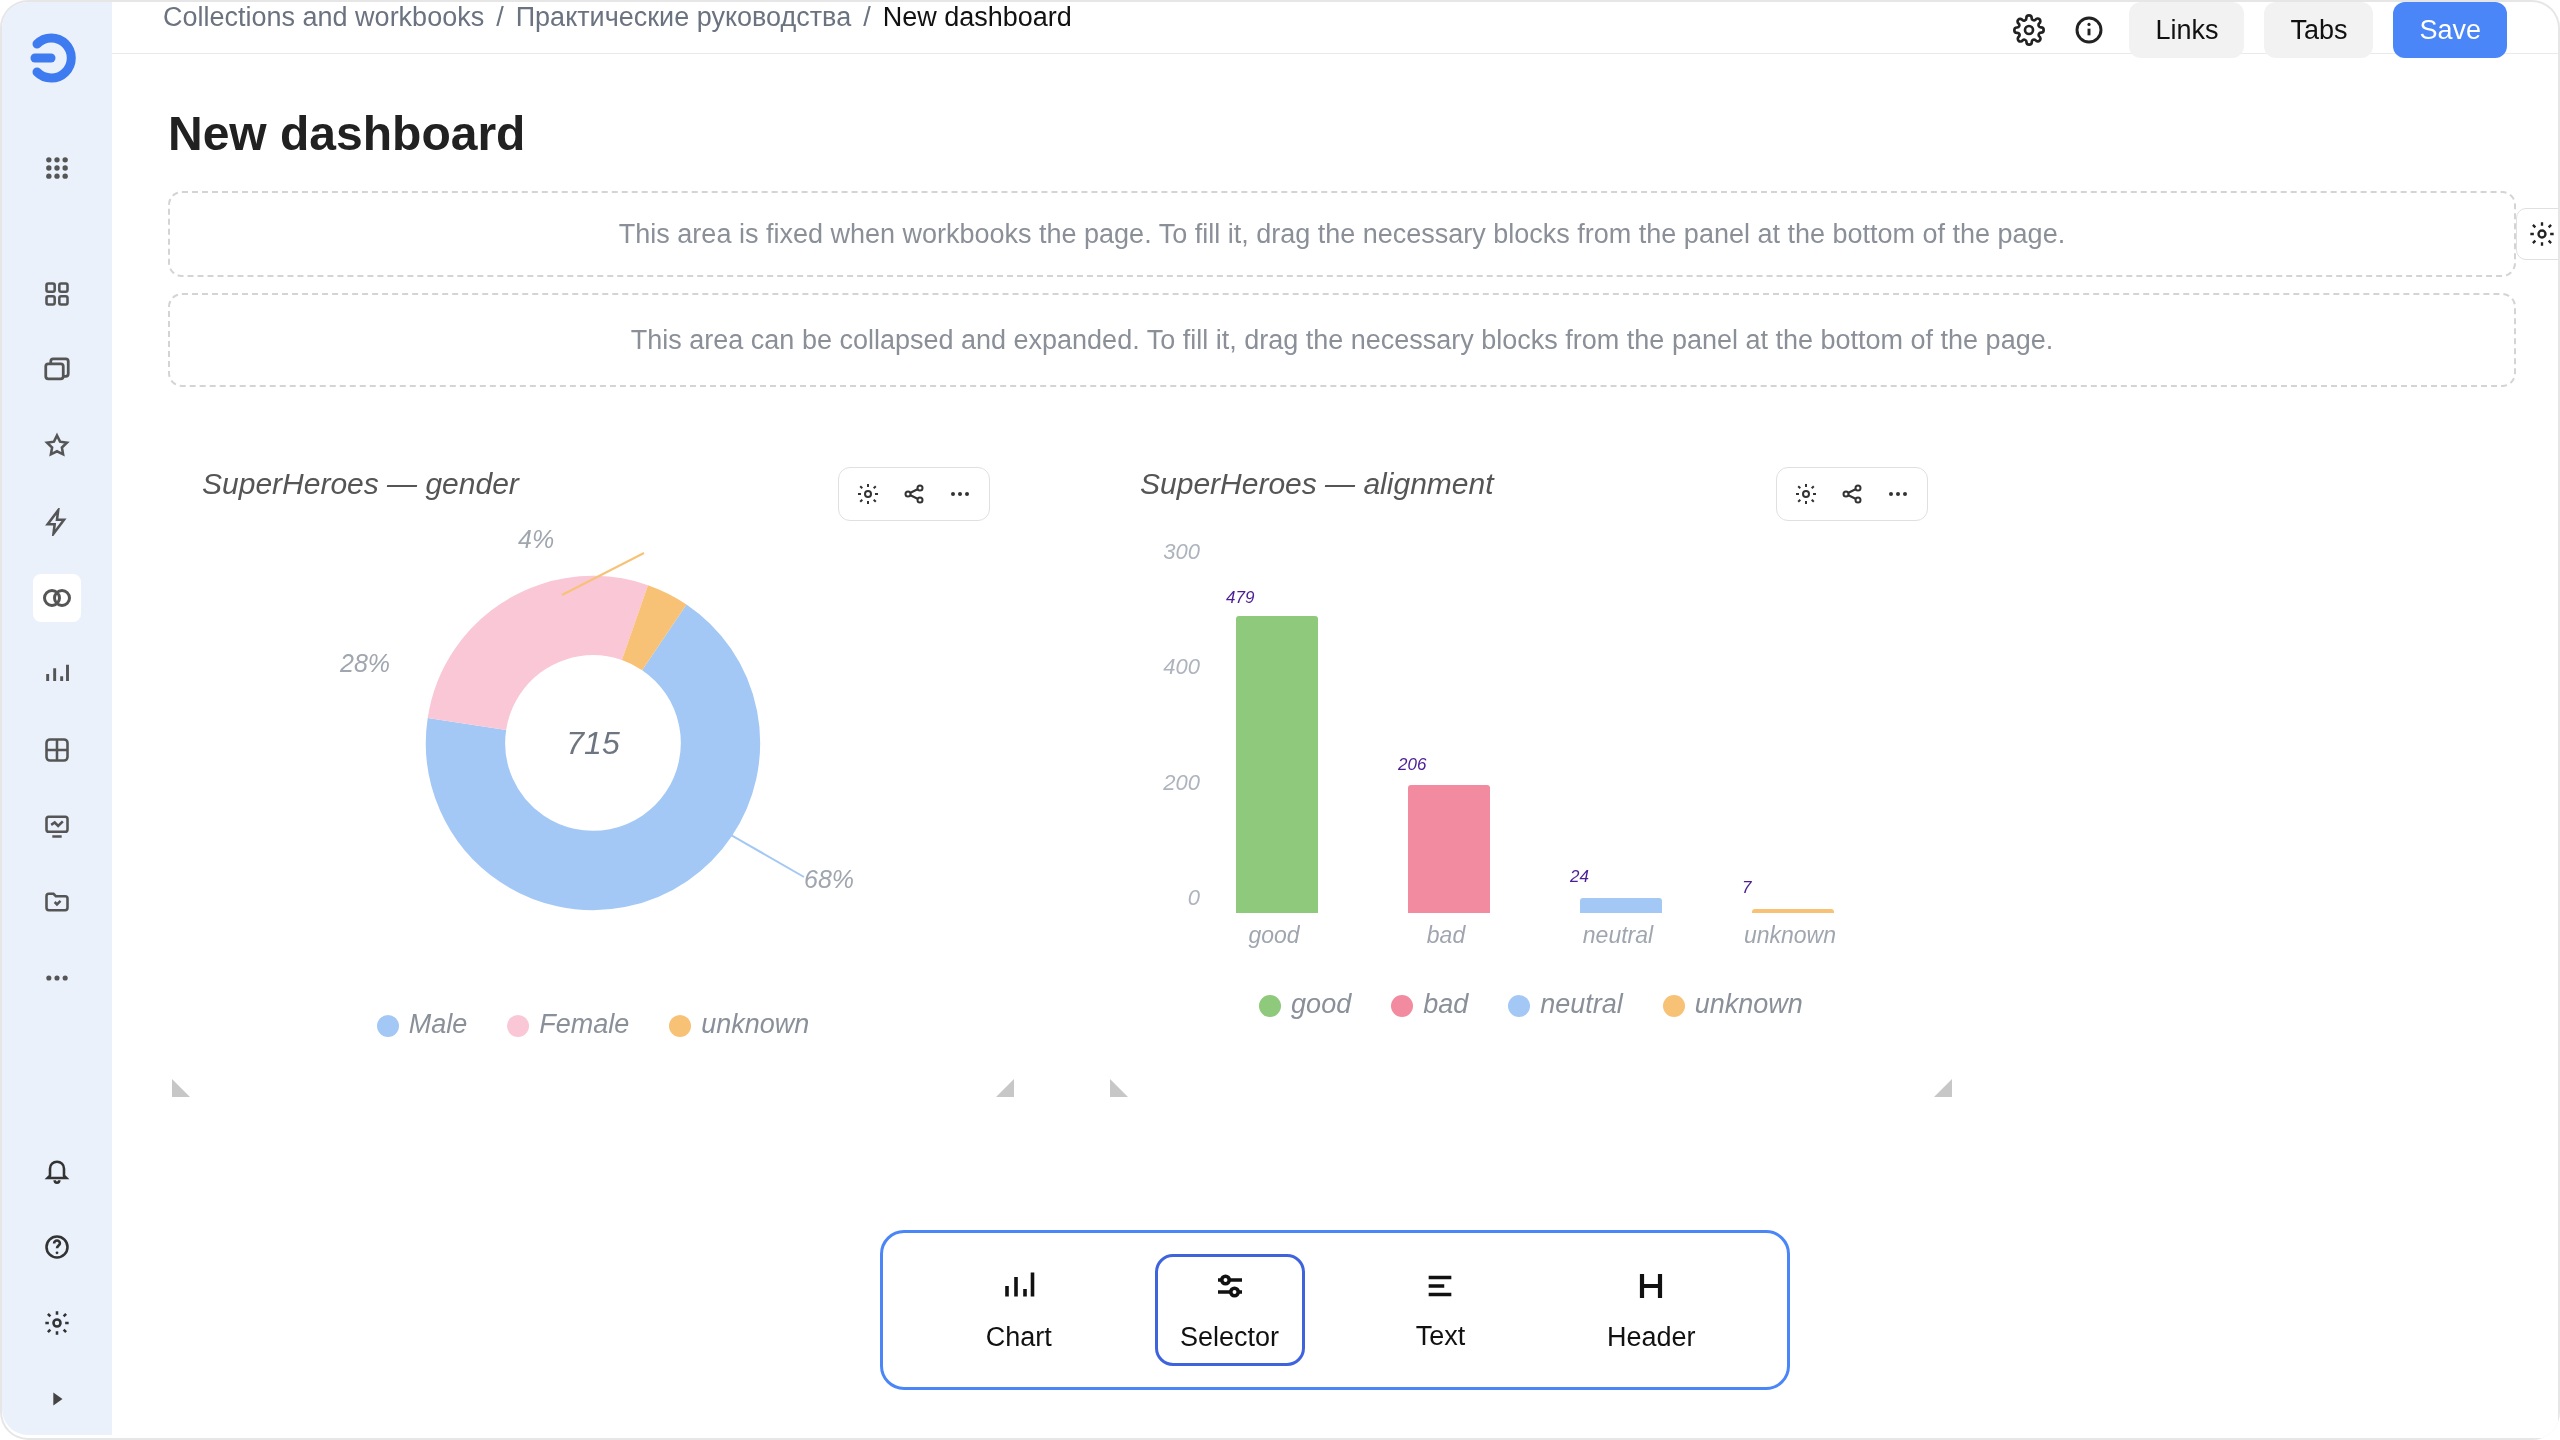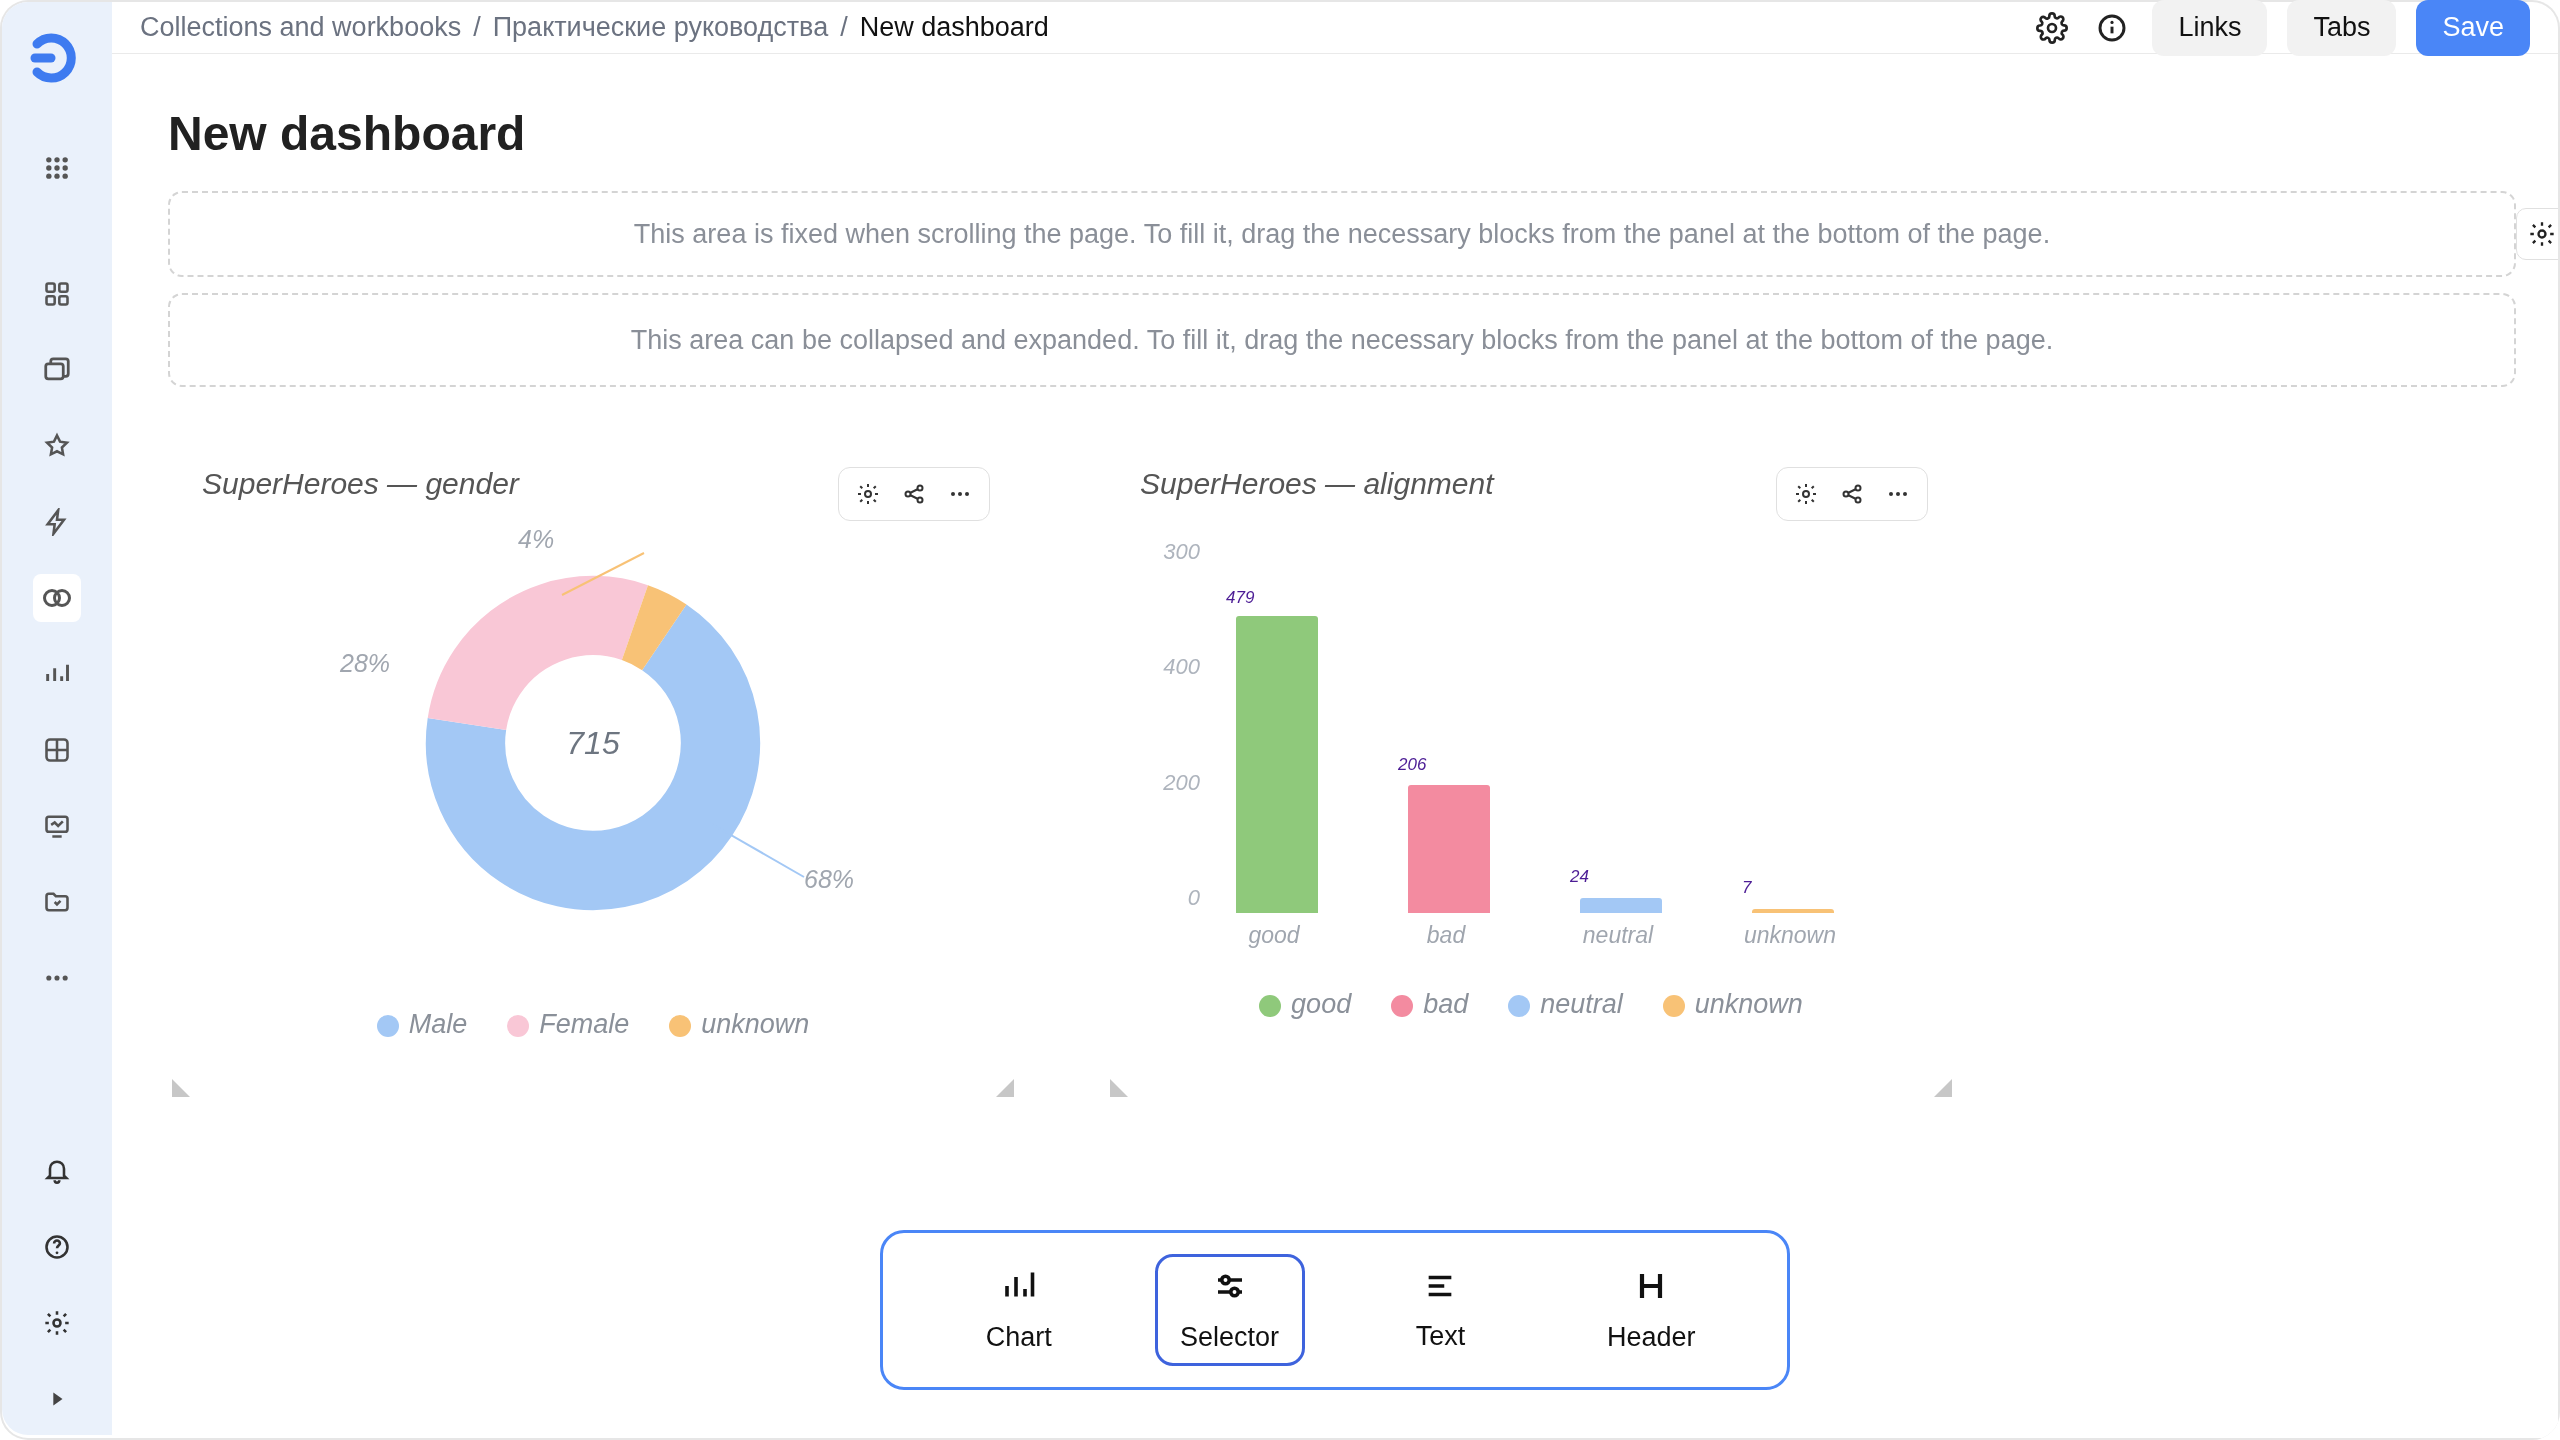--- a/index.html
+++ b/index.html
@@ -6,21 +6,21 @@
 body { font-family: -apple-system, BlinkMacSystemFont, "Segoe UI", Arial, sans-serif; background: #fff; color: #212121; width: 2560px; height: 1440px; position: relative; overflow: hidden; }
 .frame { position: absolute; left: 0; top: 0; width: 2560px; height: 1440px; border-radius: 28px; overflow: hidden; box-shadow: inset 0 0 0 2px #e6e6e6; }
 
 .sidebar { position: absolute; left: 2px; top: 2px; width: 110px; height: 1433px; background: #eaf1fb; border-top-left-radius: 26px; border-bottom-left-radius: 26px; display: flex; flex-direction: column; align-items: center; padding-top: 24px; }
 .sidebar .logo { width: 64px; height: 64px; margin-bottom: 40px; display: flex; align-items: center; justify-content: center; }
 .sidebar .icn { width: 48px; height: 48px; display: flex; align-items: center; justify-content: center; margin: 14px 0; color: #555; border-radius: 8px; }
 .sidebar .sel { background: #fff; }
 .sidebar .spacer { flex: 1; }
 .sidebar .expand { margin-bottom: 12px; }
 
-.topbar { position: absolute; left: 112px; top: 2px; right: 2px; height: 52px; display: flex; align-items: center; padding: 0 28px; border-bottom: 1px solid #eaeaea; }
+.topbar { position: absolute; left: 112px; top: 2px; right: 2px; height: 52px; display: flex; align-items: flex-start; padding: 0 51px; border-bottom: 1px solid #eaeaea; }
 .crumbs { display: flex; align-items: center; gap: 12px; color: #6b7280; font-size: 27px; }
 .crumbs .cur { color: #111; }
 .top-spacer { flex: 1; }
 .top-actions { display: flex; align-items: center; gap: 20px; }
 .iconbtn { width: 40px; height: 40px; display: flex; align-items: center; justify-content: center; color: #333; }
 .btn { height: 56px; padding: 0 26px; border-radius: 12px; display: flex; align-items: center; font-size: 27px; color: #111; background: #f2f2f2; }
 .btn-primary { background: #4a86f7; color: #fff; }
 
 .main { position: absolute; left: 112px; top: 76px; right: 2px; bottom: 2px; padding: 30px 42px 0 56px; overflow: hidden; background: #fff; }
 .title { font-size: 48px; font-weight: 700; margin-bottom: 30px; }
@@ -208,21 +208,21 @@
     <div class="btn btn-primary">
           <span>Save</span>
         </div>
   </div>
 </div>
 
 <div class="main">
   <h1 class="title">New dashboard</h1>
 
   <div class="drop drop1">
-    <span>This area is fixed when scrolling the page. To fill it, drag the necessary blocks from the panel at the bottom of the page.</span>
+    <span>This area is fixed when workbooks the page. To fill it, drag the necessary blocks from the panel at the bottom of the page.</span>
     <div class="settings-float" style="right:-54px">
       <svg width="28" height="28" viewBox="0 0 24 24" fill="none" stroke="#222" stroke-width="2">
             <circle cx="12" cy="12" r="3"></circle>
             <path d="M12 2v3M12 19v3M4.2 4.2l2.1 2.1M17.7 17.7l2.1 2.1M2 12h3M19 12h3M4.2 19.8l2.1-2.1M17.7 6.3l2.1-2.1"></path>
           </svg>
     </div>
   </div>
   <div class="drop drop2">
     <span>This area can be collapsed and expanded. To fill it, drag the necessary blocks from the panel at the bottom of the page.</span>
   </div>

